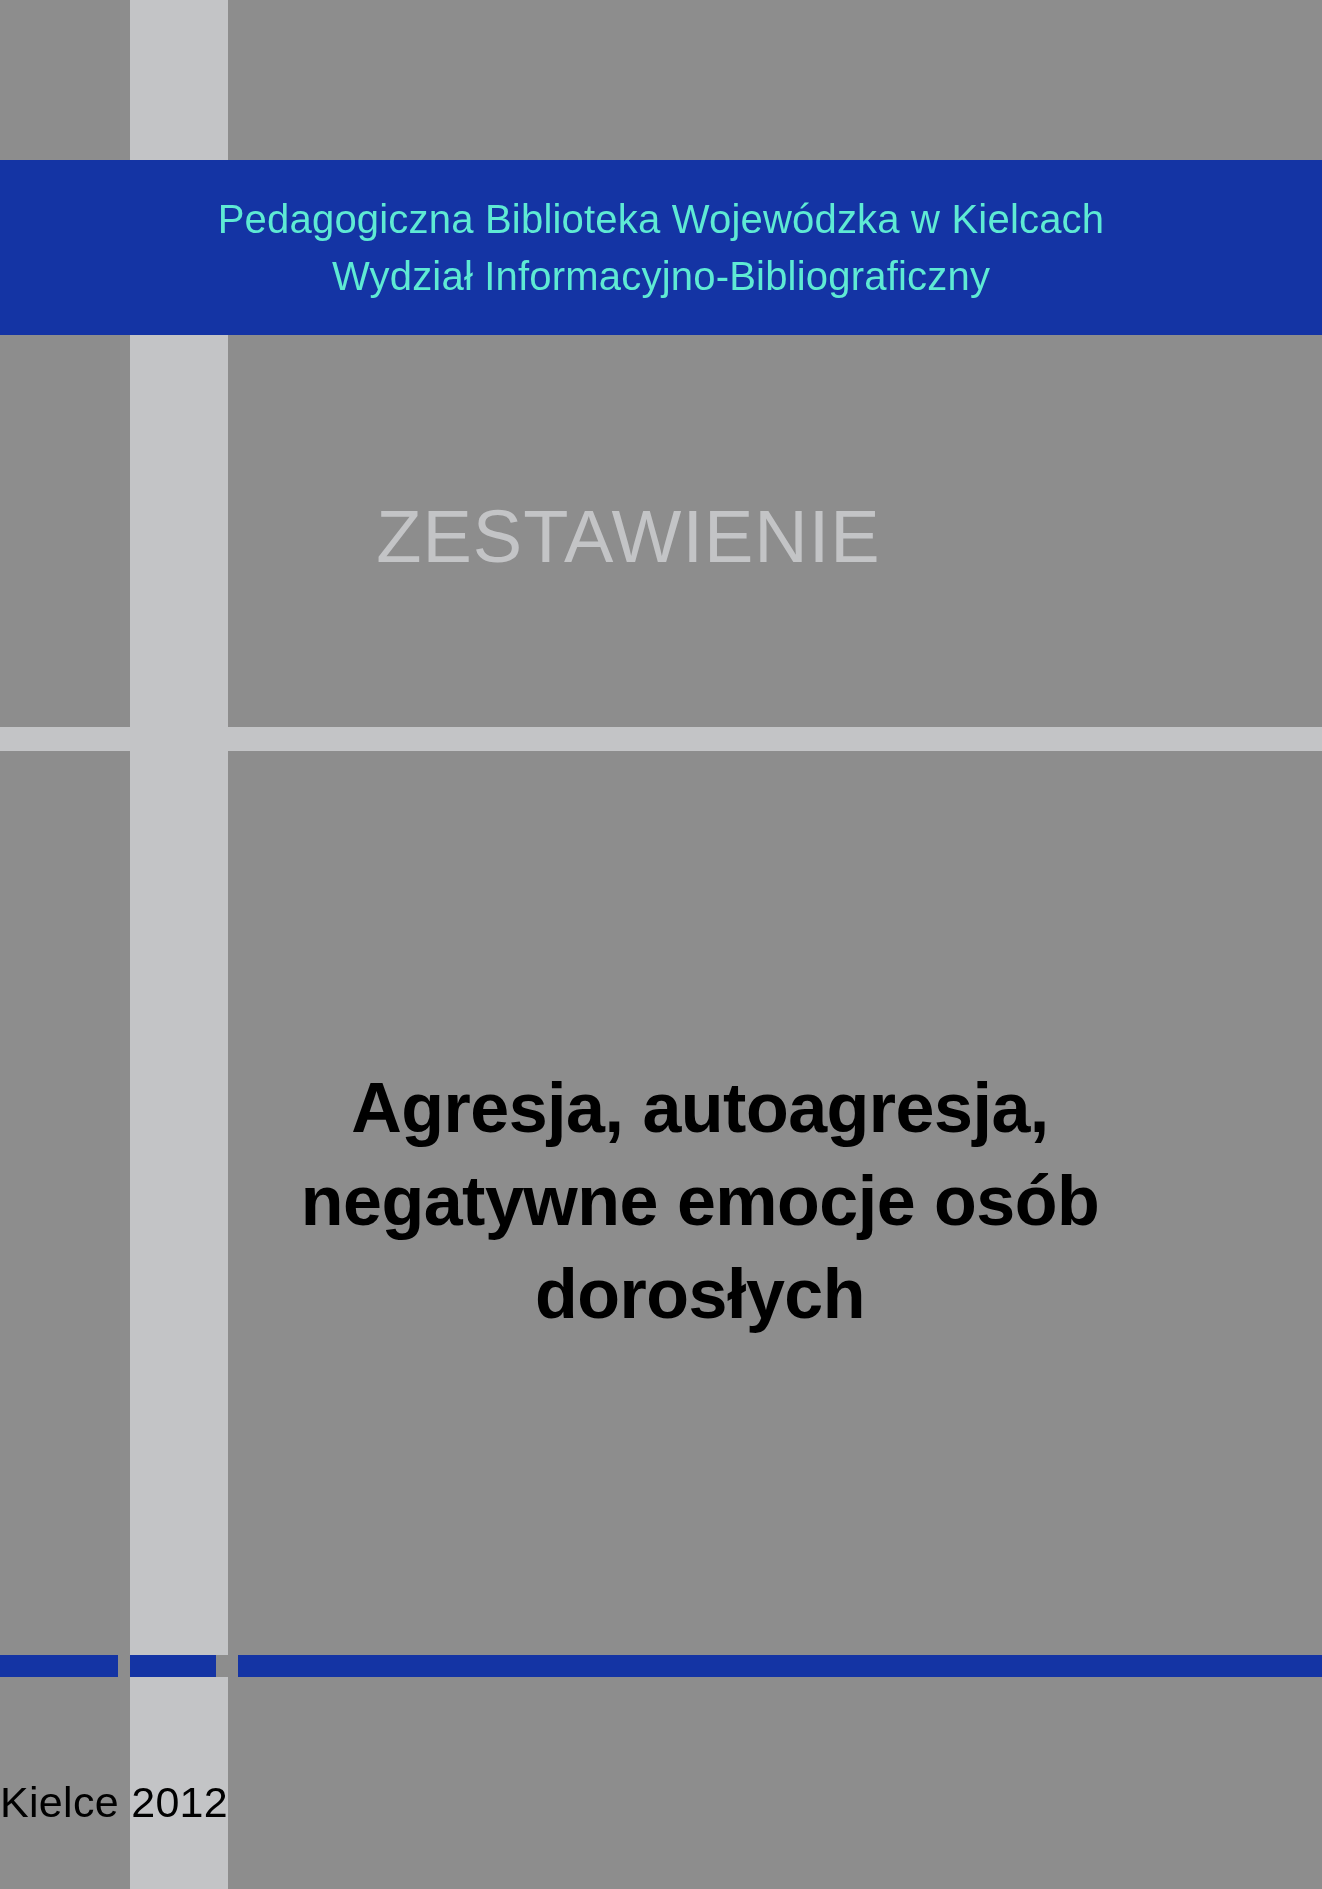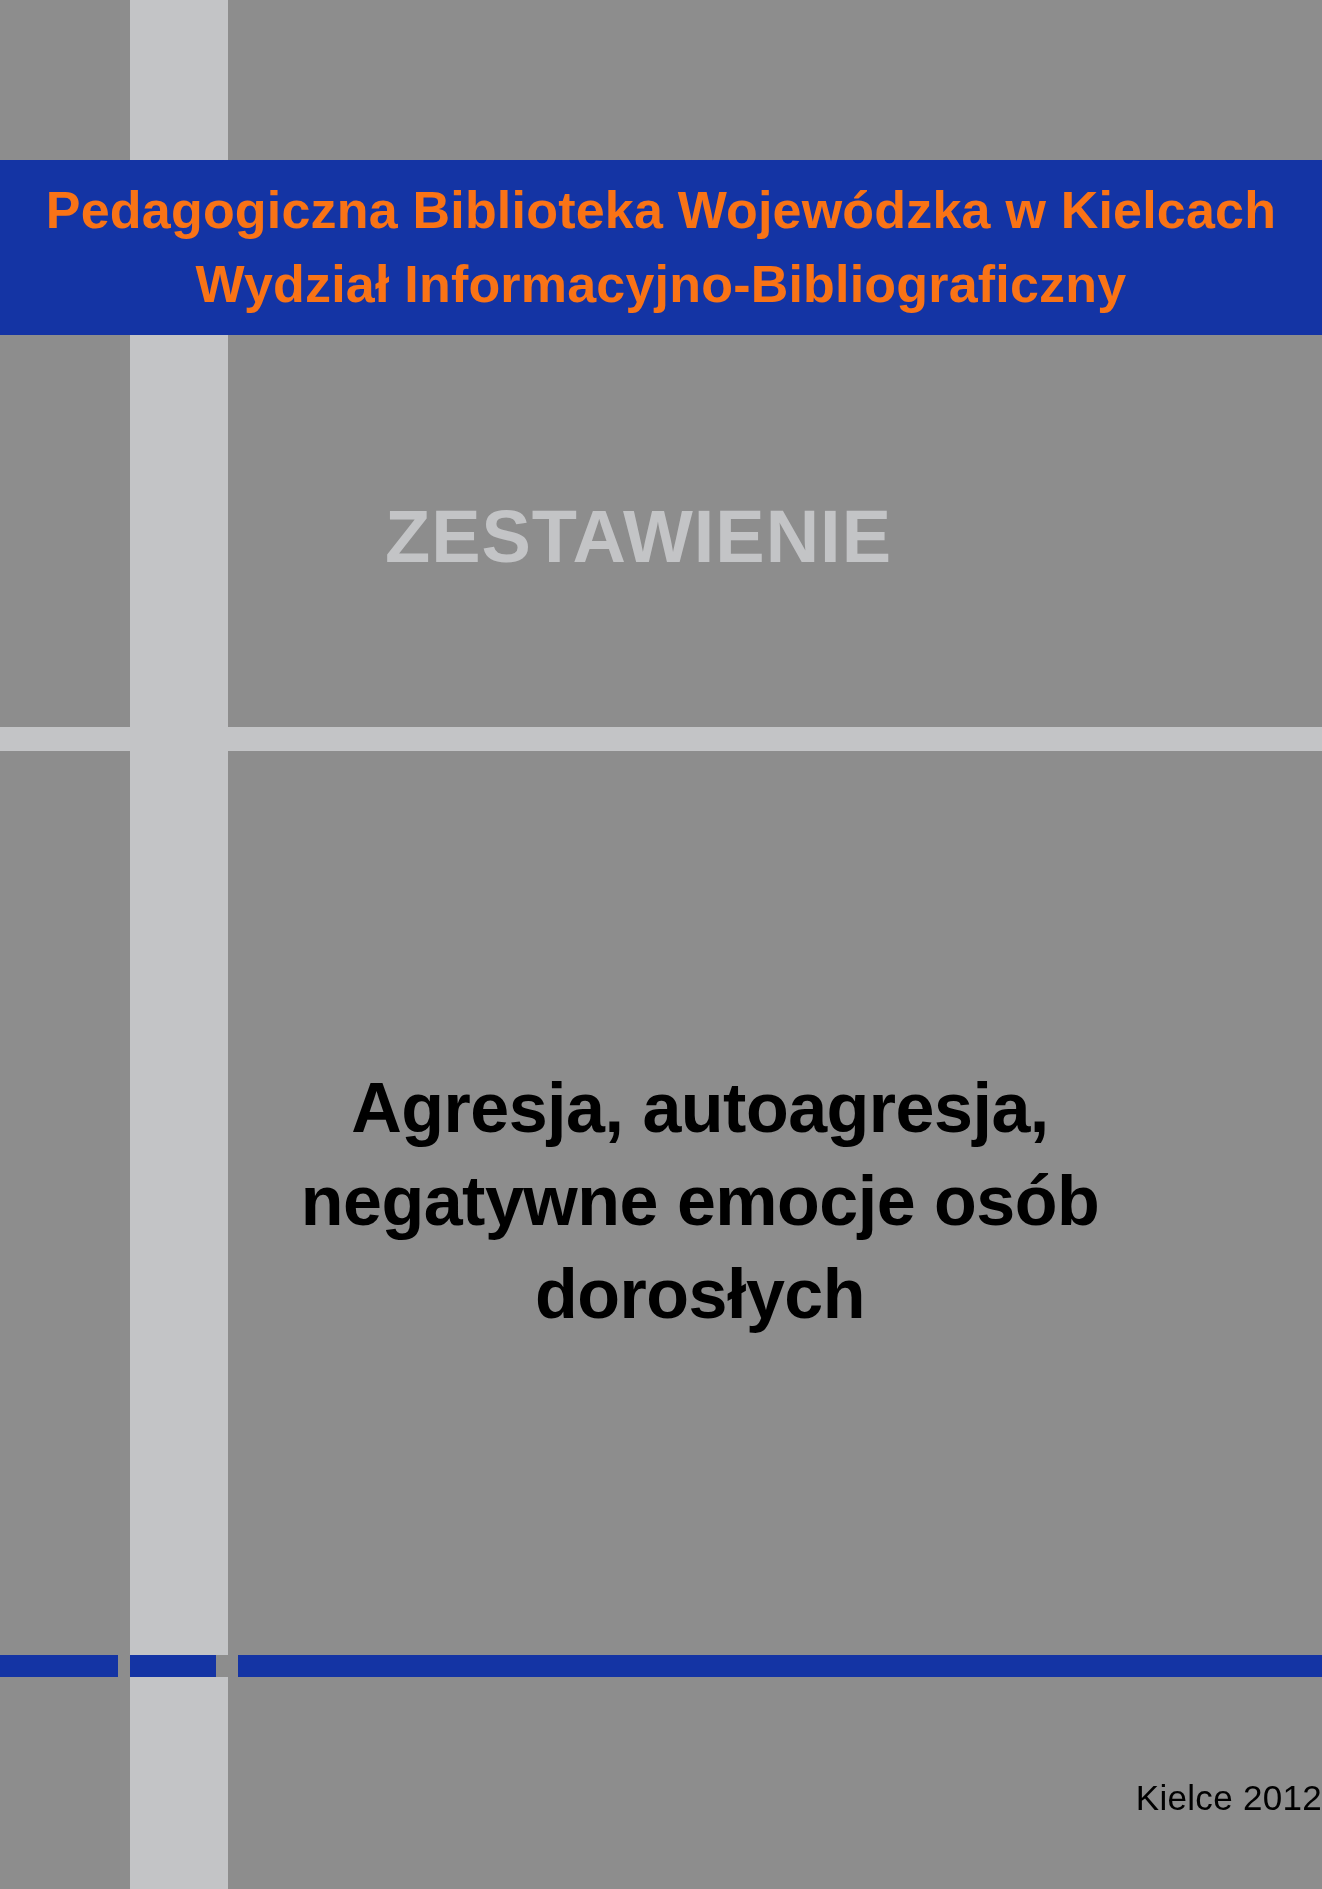--- a/index.html
+++ b/index.html
@@ -51,40 +51,38 @@
     width: 1322px;
     height: 175px;
     background: #1434a4;
     display: flex;
     flex-direction: column;
     align-items: center;
     justify-content: center;
     box-sizing: border-box;
   }
   .header-line {
-    color: #f97316;
-    font-size: 52px;
+    color: #5eead4;
+    font-size: 40px;
     line-height: 1.42;
     letter-spacing: 0.2px;
     white-space: nowrap;
-    font-weight: bold;
   }
   
   .series-title {
     position: absolute;
     left: 0;
     top: 490px;
     width: 1257px;
     text-align: center;
     color: #c3c4c6;
     font-size: 74px;
-    font-weight: bold;
+    font-weight: normal;
     line-height: 1.27;
     letter-spacing: 1px;
-    padding-left: 10px;
   }
   
   .main-title {
     position: absolute;
     left: 200px;
     top: 1062px;
     width: 1000px;
     text-align: center;
     color: #000000;
     font-size: 70px;
@@ -116,23 +114,23 @@
     width: 22px;
     height: 22px;
     background: #8d8d8d;
   }
   
   .imprint {
     position: absolute;
     left: 0;
     top: 1778px;
     width: 1322px;
-    text-align: right;
+    text-align: left;
     color: #000000;
-    font-size: 35px;
+    font-size: 43px;
     letter-spacing: 0.3px;
   }
   
 </style>
 </head>
 <body>
 
 <div class="page">
 
   <div class="stripe-light-1"></div>

